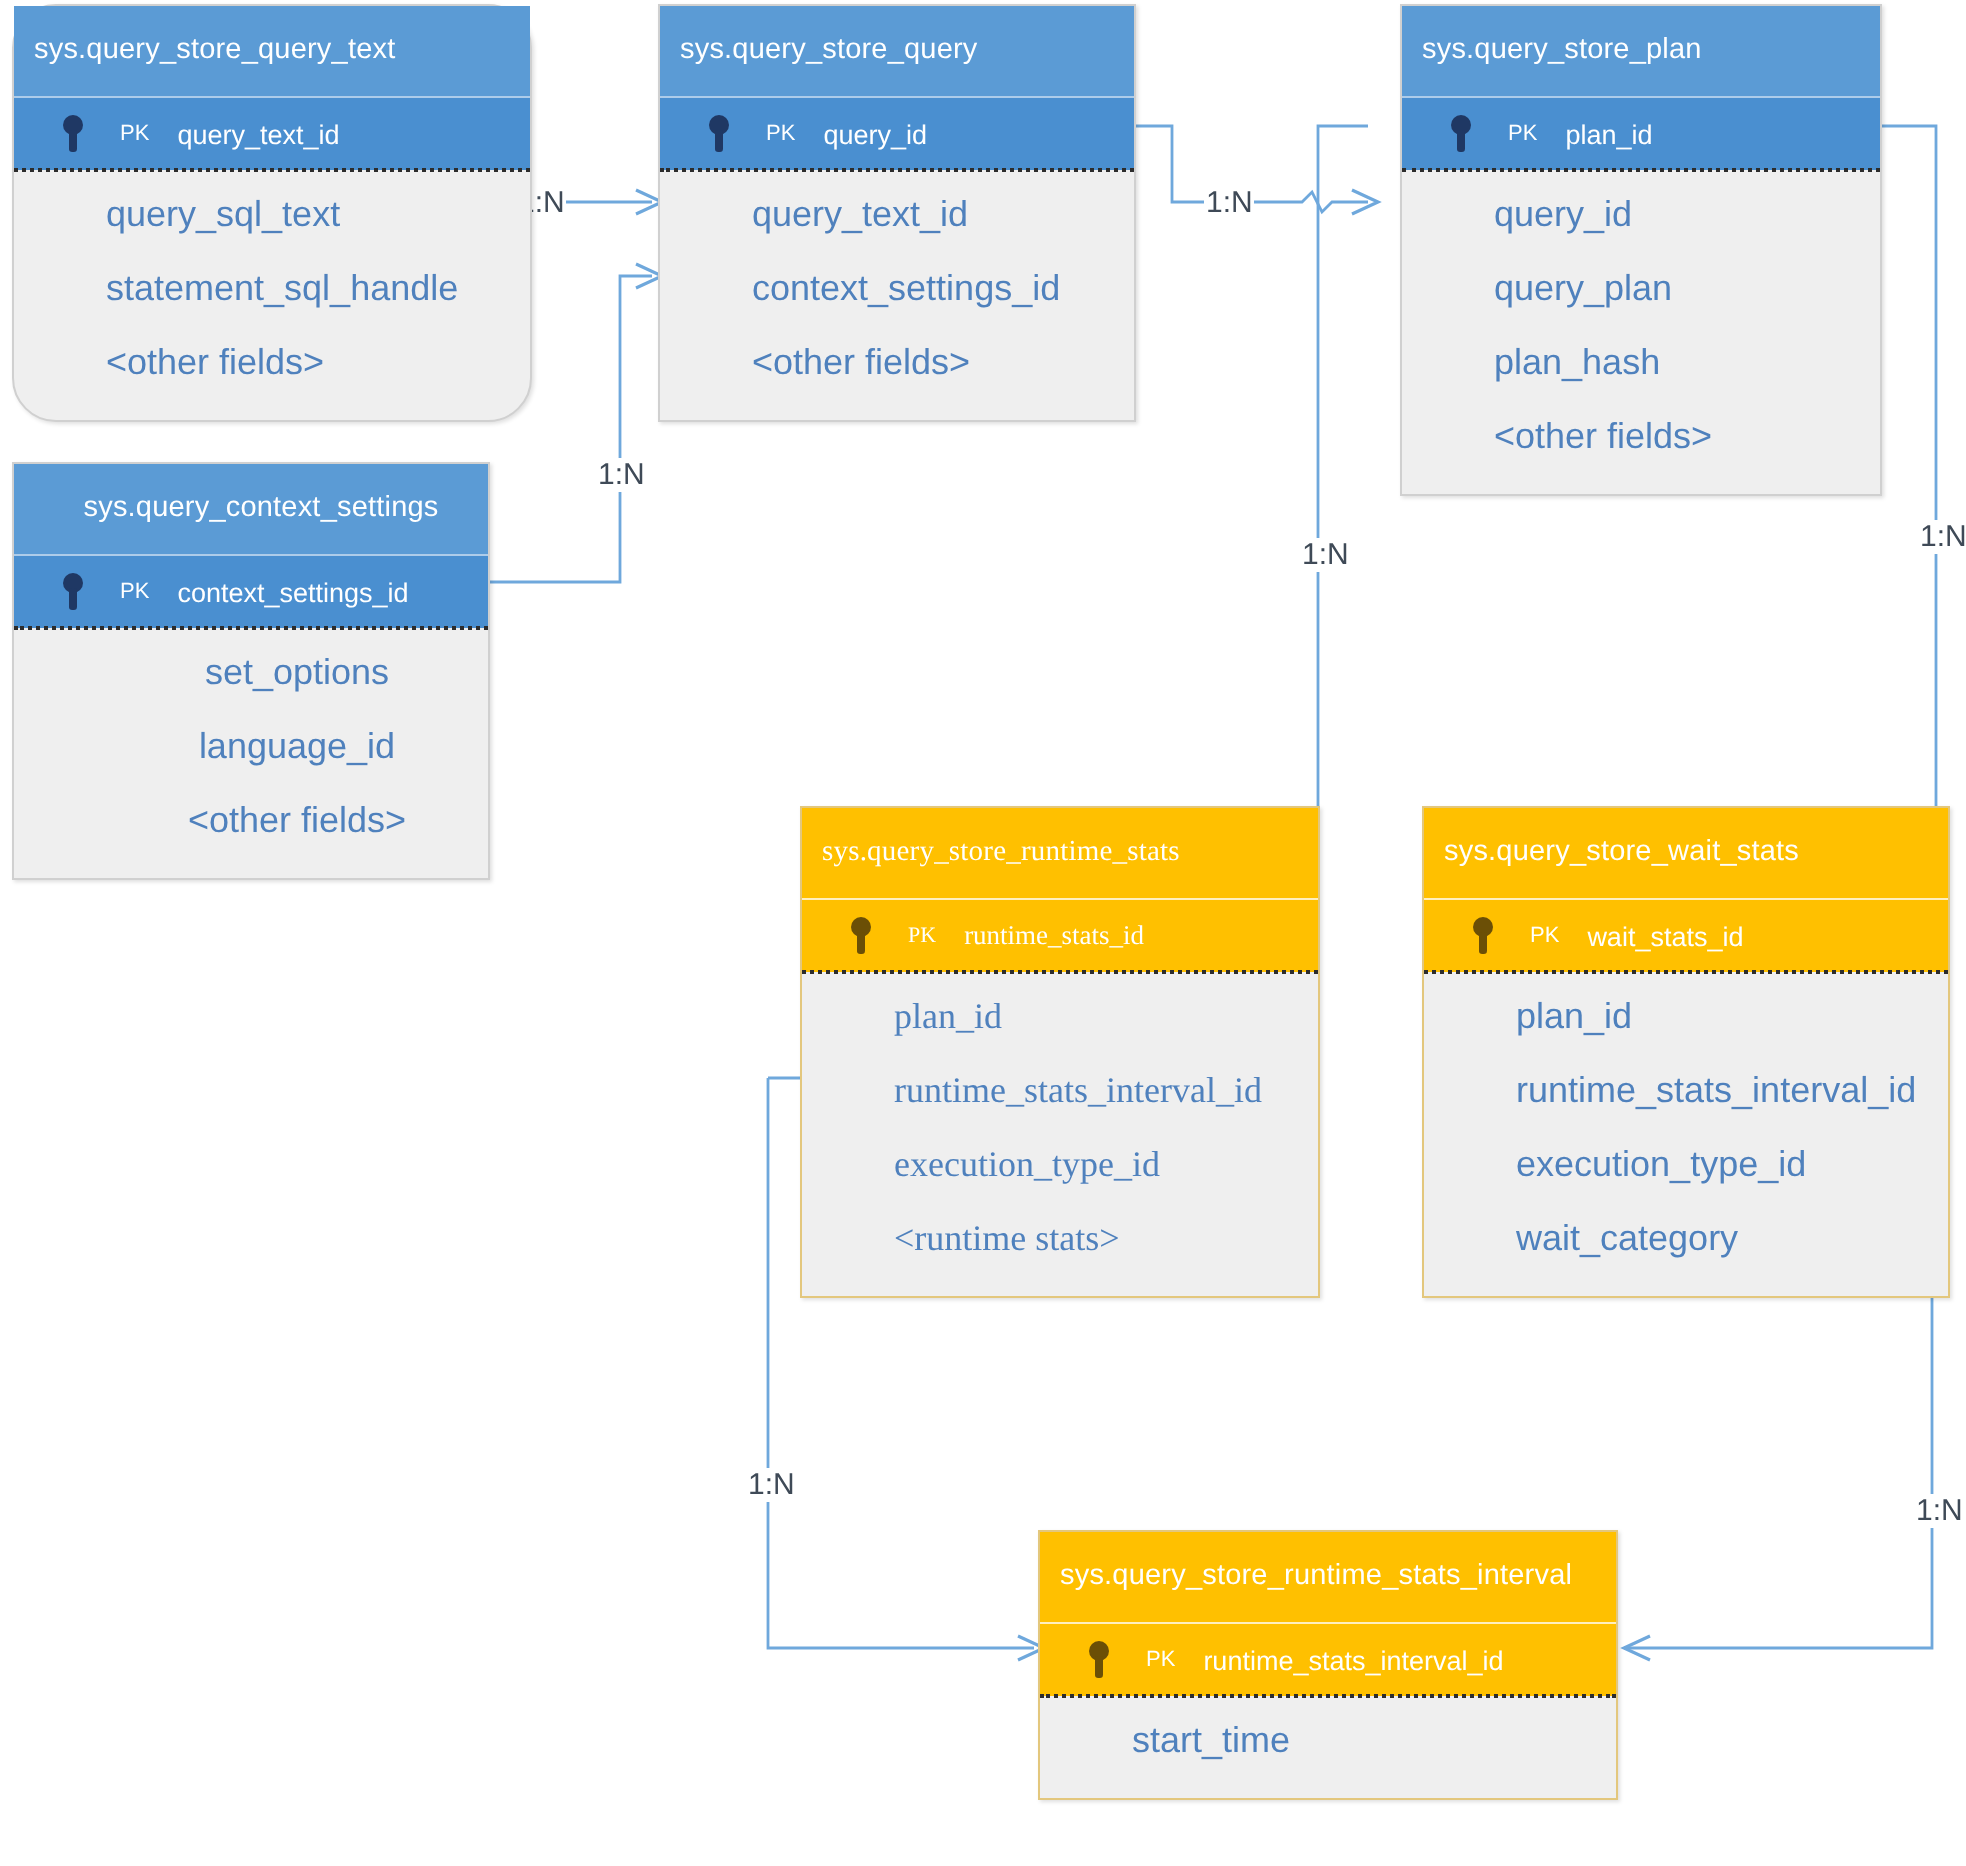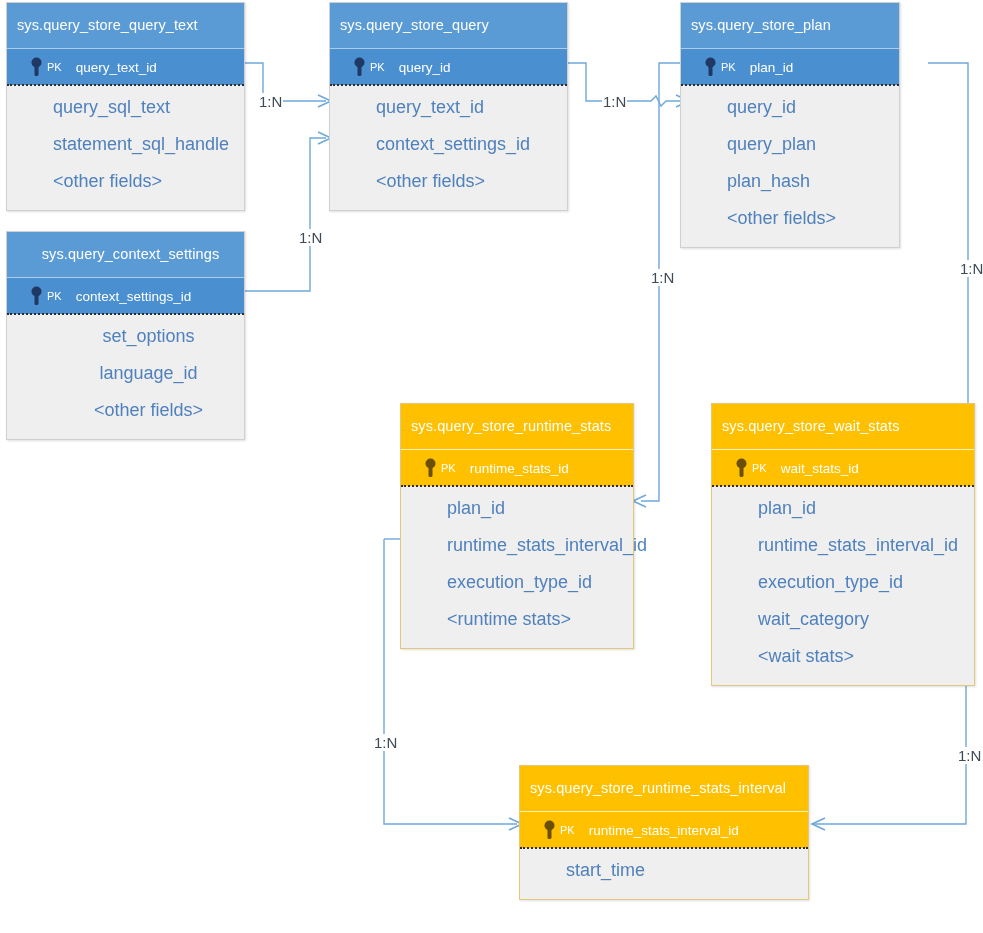--- a/index.html
+++ b/index.html
@@ -41,21 +41,21 @@
   }
   .t-pk::after{
     content:"";
     position:absolute;left:0;right:0;bottom:-1px;height:0;
     border-bottom:2px dotted #2c2c2c;
   }
   .pk-key{
     width:30px;display:flex;align-items:center;justify-content:flex-end;
     padding-left:6px;
   }
-  .pk-tag{font-size:11px;margin-left:4px;margin-right:8px;}
+  .pk-tag{font-size:11px;margin-left:17px;margin-right:8px;}
   .pk-name{margin-left:6px;}
   .t-fields{padding-top:4px;padding-bottom:10px;}
   .field{
     height:37px;line-height:37px;
     padding-left:46px;
     color:#4f81bd;
     font-size:18px;
     white-space:nowrap;
   }
 
@@ -123,21 +123,21 @@
   </svg>
 
   <div class="card" style="left:258px;top:93px;">1:N</div>
   <div class="card" style="left:298px;top:229px;">1:N</div>
   <div class="card" style="left:602px;top:93px;">1:N</div>
   <div class="card" style="left:650px;top:269px;">1:N</div>
   <div class="card" style="left:959px;top:260px;">1:N</div>
   <div class="card" style="left:373px;top:734px;">1:N</div>
   <div class="card" style="left:957px;top:747px;">1:N</div>
 
-  <div class="table blue" style="left:6px;top:2px;width:239px;">
+  <div class="table blue" style="left:6px;top:2px;width:260px;border-radius:22px;">
     <div class="t-title">sys.query_store_query_text</div>
     <div class="t-pk">
       <span class="pk-key">
         <svg width="13" height="20" viewBox="0 0 13 20">
             <circle cx="6.5" cy="5.5" r="5" fill="#1f3864"></circle>
             <rect x="4.5" y="8" width="4" height="11" rx="1.6" fill="#1f3864"></rect>
           </svg>
       </span>
       <span class="pk-tag">PK</span>
       <span class="pk-name">query_text_id</span>
@@ -180,41 +180,41 @@
       <span class="pk-tag">PK</span>
       <span class="pk-name">query_id</span>
     </div>
     <div class="t-fields">
       <div class="field">query_text_id</div>
       <div class="field">context_settings_id</div>
       <div class="field">&lt;other fields&gt;</div>
     </div>
   </div>
 
-  <div class="table blue" style="left:680px;top:2px;width:220px;">
+  <div class="table blue" style="left:700px;top:2px;width:241px;">
     <div class="t-title">sys.query_store_plan</div>
     <div class="t-pk">
       <span class="pk-key">
         <svg width="13" height="20" viewBox="0 0 13 20">
             <circle cx="6.5" cy="5.5" r="5" fill="#1f3864"></circle>
             <rect x="4.5" y="8" width="4" height="11" rx="1.6" fill="#1f3864"></rect>
           </svg>
       </span>
       <span class="pk-tag">PK</span>
       <span class="pk-name">plan_id</span>
     </div>
     <div class="t-fields">
       <div class="field">query_id</div>
       <div class="field">query_plan</div>
       <div class="field">plan_hash</div>
       <div class="field">&lt;other fields&gt;</div>
     </div>
   </div>
 
-  <div class="table orange" style="left:400px;top:403px;width:234px;">
+  <div class="table orange" style="left:400px;top:403px;width:260px;font-family:Liberation Serif, serif;">
     <div class="t-title">sys.query_store_runtime_stats</div>
     <div class="t-pk">
       <span class="pk-key">
         <svg width="13" height="20" viewBox="0 0 13 20">
             <circle cx="6.5" cy="5.5" r="5" fill="#6b4f06"></circle>
             <rect x="4.5" y="8" width="4" height="11" rx="1.6" fill="#6b4f06"></rect>
           </svg>
       </span>
       <span class="pk-tag">PK</span>
       <span class="pk-name">runtime_stats_id</span>
@@ -237,21 +237,20 @@
           </svg>
       </span>
       <span class="pk-tag">PK</span>
       <span class="pk-name">wait_stats_id</span>
     </div>
     <div class="t-fields">
       <div class="field">plan_id</div>
       <div class="field">runtime_stats_interval_id</div>
       <div class="field">execution_type_id</div>
       <div class="field">wait_category</div>
-      <div class="field">&lt;wait stats&gt;</div>
     </div>
   </div>
 
   <div class="table orange" style="left:519px;top:765px;width:290px;">
     <div class="t-title">sys.query_store_runtime_stats_interval</div>
     <div class="t-pk">
       <span class="pk-key">
         <svg width="13" height="20" viewBox="0 0 13 20">
             <circle cx="6.5" cy="5.5" r="5" fill="#6b4f06"></circle>
             <rect x="4.5" y="8" width="4" height="11" rx="1.6" fill="#6b4f06"></rect>

